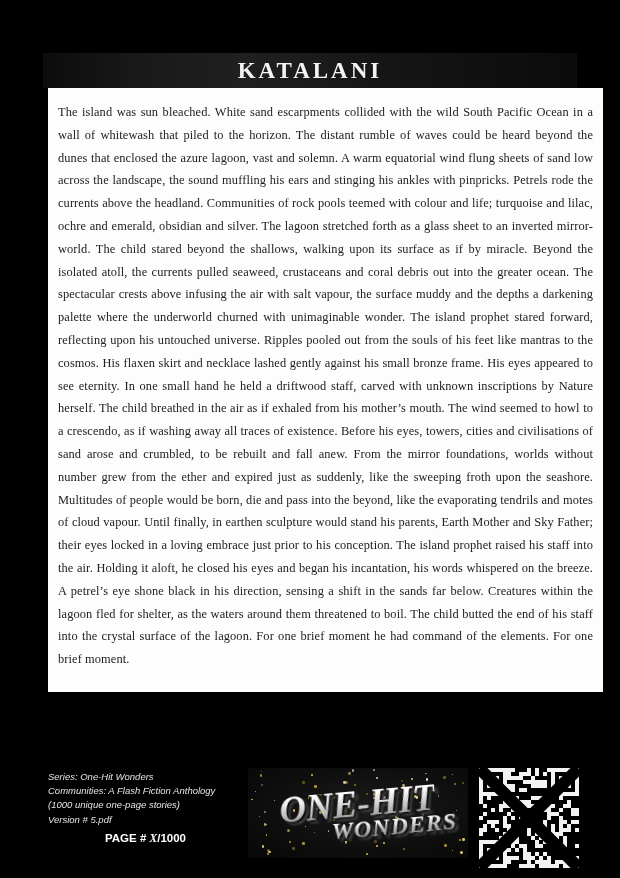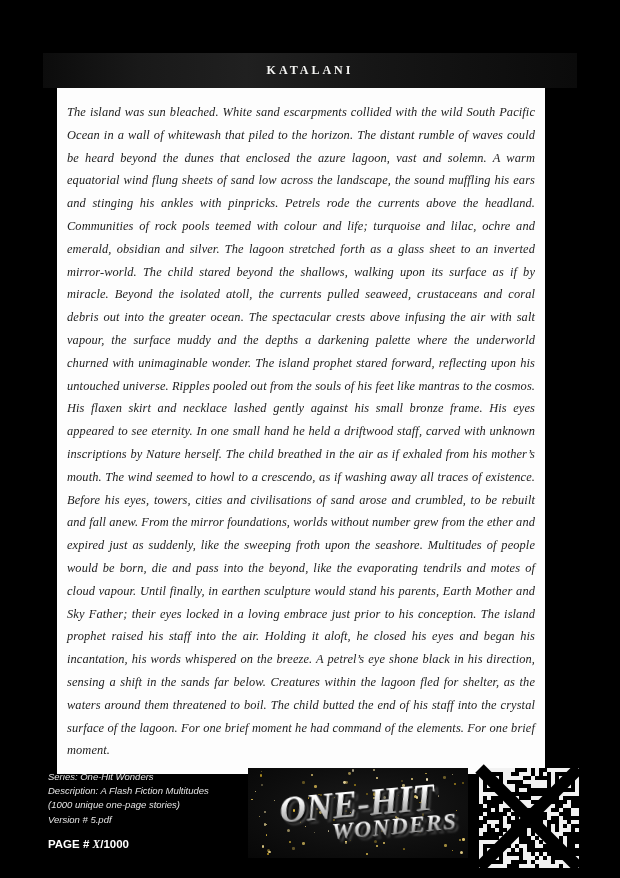--- a/index.html
+++ b/index.html
@@ -7,41 +7,41 @@
     position:relative;width:620px;height:878px;background:#000;
     overflow:hidden;font-family:"Liberation Serif","DejaVu Serif",serif;
   }
   
   .banner{
     position:absolute;left:43px;top:53px;width:534px;height:35px;
     background:linear-gradient(90deg,#0c0c0c 0%,#191919 18%,#202020 38%,#161616 62%,#0b0b0b 100%);
     display:flex;align-items:center;justify-content:center;
   }
   .banner h1{
-    margin:12px;color:#f4f4f2;font-size:12px;font-weight:bold;
+    margin:12px;color:#f4f4f2;font-size:23px;font-weight:bold;
     letter-spacing:3px;font-family:"Liberation Serif","DejaVu Serif",serif;
   }
   
   .body-panel{
-    position:absolute;left:57px;top:88px;width:488px;min-height:604px;
-    background:#fdfdfd;box-sizing:border-box;padding:13px 10px 12px 10px;font-style:italic;
+    position:absolute;left:48px;top:88px;width:555px;min-height:604px;
+    background:#fdfdfd;box-sizing:border-box;padding:13px 10px 12px 10px;
   }
   .body-panel p{
     margin:0;color:#212121;font-size:12.4px;line-height:22.8px;
     text-align:justify;letter-spacing:0.1px;
   }
   
   .meta{
     position:absolute;left:48px;top:770px;width:195px;
     color:#e3e3e3;font-family:"Liberation Sans","DejaVu Sans",sans-serif;
     font-size:9.5px;line-height:14.2px;
   }
   .meta .line{display:block;font-style:italic;}
   .page-label{
-    display:block;margin-top:10px;font-weight:bold;font-size:11.5px;color:#fff;
+    display:block;margin-top:4px;font-weight:bold;font-size:11.5px;color:#fff;text-align:center;
   }
   .page-label .x{font-family:"Liberation Serif",serif;font-style:italic;}
   
   .logo-panel{
     position:absolute;left:248px;top:768px;width:220px;height:90px;
     background:radial-gradient(ellipse at 55% 45%, #1b1b1b 0%, #0e0e0e 60%, #070707 100%);
     overflow:hidden;
   }
   .sparkle{position:absolute;border-radius:50%;}
   .logo-text{
@@ -81,21 +81,21 @@
   <div class="banner">
     <h1>KATALANI</h1>
   </div>
 
   <div class="body-panel">
     <p>The island was sun bleached. White sand escarpments collided with the wild South Pacific Ocean in a wall of whitewash that piled to the horizon. The distant rumble of waves could be heard beyond the dunes that enclosed the azure lagoon, vast and solemn. A warm equatorial wind flung sheets of sand low across the landscape, the sound muffling his ears and stinging his ankles with pinpricks. Petrels rode the currents above the headland. Communities of rock pools teemed with colour and life; turquoise and lilac, ochre and emerald, obsidian and silver. The lagoon stretched forth as a glass sheet to an inverted mirror-world. The child stared beyond the shallows, walking upon its surface as if by miracle. Beyond the isolated atoll, the currents pulled seaweed, crustaceans and coral debris out into the greater ocean. The spectacular crests above infusing the air with salt vapour, the surface muddy and the depths a darkening palette where the underworld churned with unimaginable wonder. The island prophet stared forward, reflecting upon his untouched universe. Ripples pooled out from the souls of his feet like mantras to the cosmos. His flaxen skirt and necklace lashed gently against his small bronze frame. His eyes appeared to see eternity. In one small hand he held a driftwood staff, carved with unknown inscriptions by Nature herself. The child breathed in the air as if exhaled from his mother’s mouth. The wind seemed to howl to a crescendo, as if washing away all traces of existence. Before his eyes, towers, cities and civilisations of sand arose and crumbled, to be rebuilt and fall anew. From the mirror foundations, worlds without number grew from the ether and expired just as suddenly, like the sweeping froth upon the seashore. Multitudes of people would be born, die and pass into the beyond, like the evaporating tendrils and motes of cloud vapour. Until finally, in earthen sculpture would stand his parents, Earth Mother and Sky Father; their eyes locked in a loving embrace just prior to his conception. The island prophet raised his staff into the air. Holding it aloft, he closed his eyes and began his incantation, his words whispered on the breeze. A petrel’s eye shone black in his direction, sensing a shift in the sands far below. Creatures within the lagoon fled for shelter, as the waters around them threatened to boil. The child butted the end of his staff into the crystal surface of the lagoon. For one brief moment he had command of the elements. For one brief moment.</p>
   </div>
 
   <div class="meta">
     <span class="line">Series: One-Hit Wonders</span>
-    <span class="line">Description: A Flash Fiction Multitudes</span>
+    <span class="line">Communities: A Flash Fiction Anthology</span>
     <span class="line">(1000 unique one-page stories)</span>
     <span class="line">Version # 5.pdf</span>
     <span class="page-label"><span>PAGE # </span><span class="x">X</span><span>/1000</span></span>
   </div>
 
   <div class="logo-panel">
     <div id="sparkles">
         <span class="sparkle" style="width: 2.32243px; height: 2.32243px; left: 96.8308px; top: 73.3121px; background: rgb(225, 203, 133); opacity: 0.69;"></span>
         <span class="sparkle" style="width: 1.6011px; height: 1.6011px; left: 134.945px; top: 74.4308px; background: rgb(218, 189, 94); opacity: 0.92;"></span>
         <span class="sparkle" style="width: 2.64062px; height: 2.64062px; left: 66.3123px; top: 16.9638px; background: rgb(232, 198, 87); opacity: 0.75;"></span>

